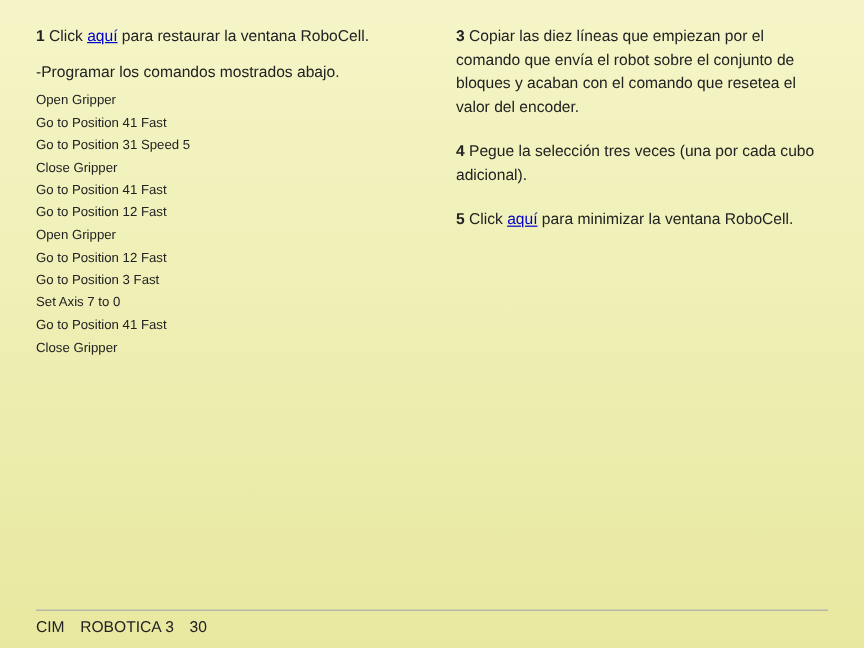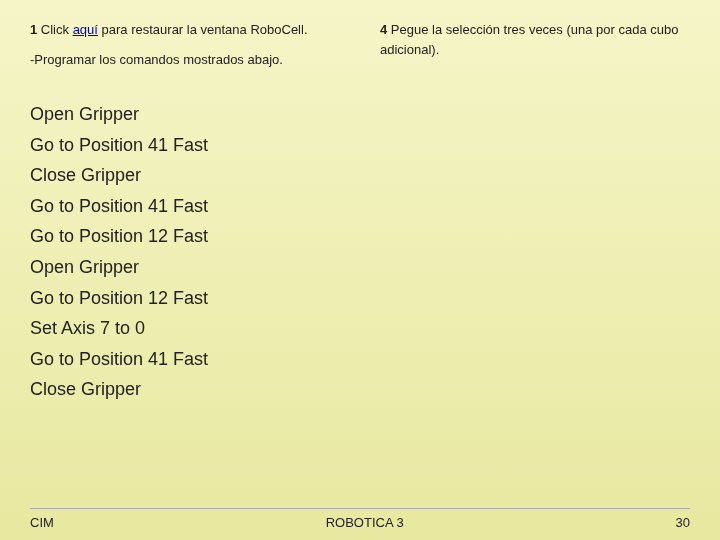--- a/index.html
+++ b/index.html
@@ -44,34 +44,34 @@
     a {
       color: #0000cc;
       text-decoration: underline;
       cursor: pointer;
     }
     .intro-text {
       margin-bottom: 10px;
       line-height: 1.5;
     }
     .programar-text {
-      margin-bottom: 30px;
+      margin-bottom: 6px;
       line-height: 1.5;
     }
     .commands-list {
       line-height: 1.7;
-      font-size: 18px;
+      font-size: 11px;
     }
     .right-section {
       margin-bottom: 18px;
       line-height: 1.5;
     }
     .footer {
       display: flex;
-      justify-content: space-between;
+      justify-content: flex-start;
       align-items: center;
       border-top: 1px solid #aaa;
       padding-top: 6px;
       margin-top: 10px;
       font-size: 13px;
     }
   </style>
 </head>
 <body>
 
@@ -80,35 +80,44 @@
 
     <div class="left-column">
       <p class="intro-text">
         <span class="section-number">1</span><span> Click </span><a>aquí</a><span> para restaurar la ventana RoboCell.</span>
       </p>
       <p class="programar-text">-Programar los comandos mostrados abajo.</p>
       <div class="commands-list">
 
       <div>Open Gripper</div>
           <div>Go to Position 41  Fast</div>
+          <div>Go to Position 31  Speed 5</div>
           <div>Close Gripper</div>
           <div>Go to Position 41  Fast</div>
           <div>Go to Position 12  Fast</div>
           <div>Open Gripper</div>
           <div>Go to Position 12  Fast</div>
+          <div>Go to Position 3  Fast</div>
           <div>Set Axis 7 to 0</div>
           <div>Go to Position 41  Fast</div>
           <div>Close Gripper</div>
         </div>
     </div>
 
     <div class="right-column">
       <div class="right-section">
+        <span class="section-number">3</span>
+        <span>Copiar las diez líneas que empiezan por el comando que envía el robot sobre el conjunto de bloques y acaban con el comando que resetea el valor del encoder.</span>
+      </div>
+      <div class="right-section">
         <span class="section-number">4</span>
         <span>Pegue la selección tres veces (una por cada cubo adicional).</span>
+      </div>
+      <div class="right-section">
+        <span class="section-number">5</span><span> Click </span><a>aquí</a><span> para minimizar la ventana RoboCell.</span>
       </div>
     </div>
 
   </div>
 
   <div class="footer">
     <span>CIM</span>
     <span>ROBOTICA 3</span>
     <span>30</span>
   </div>

